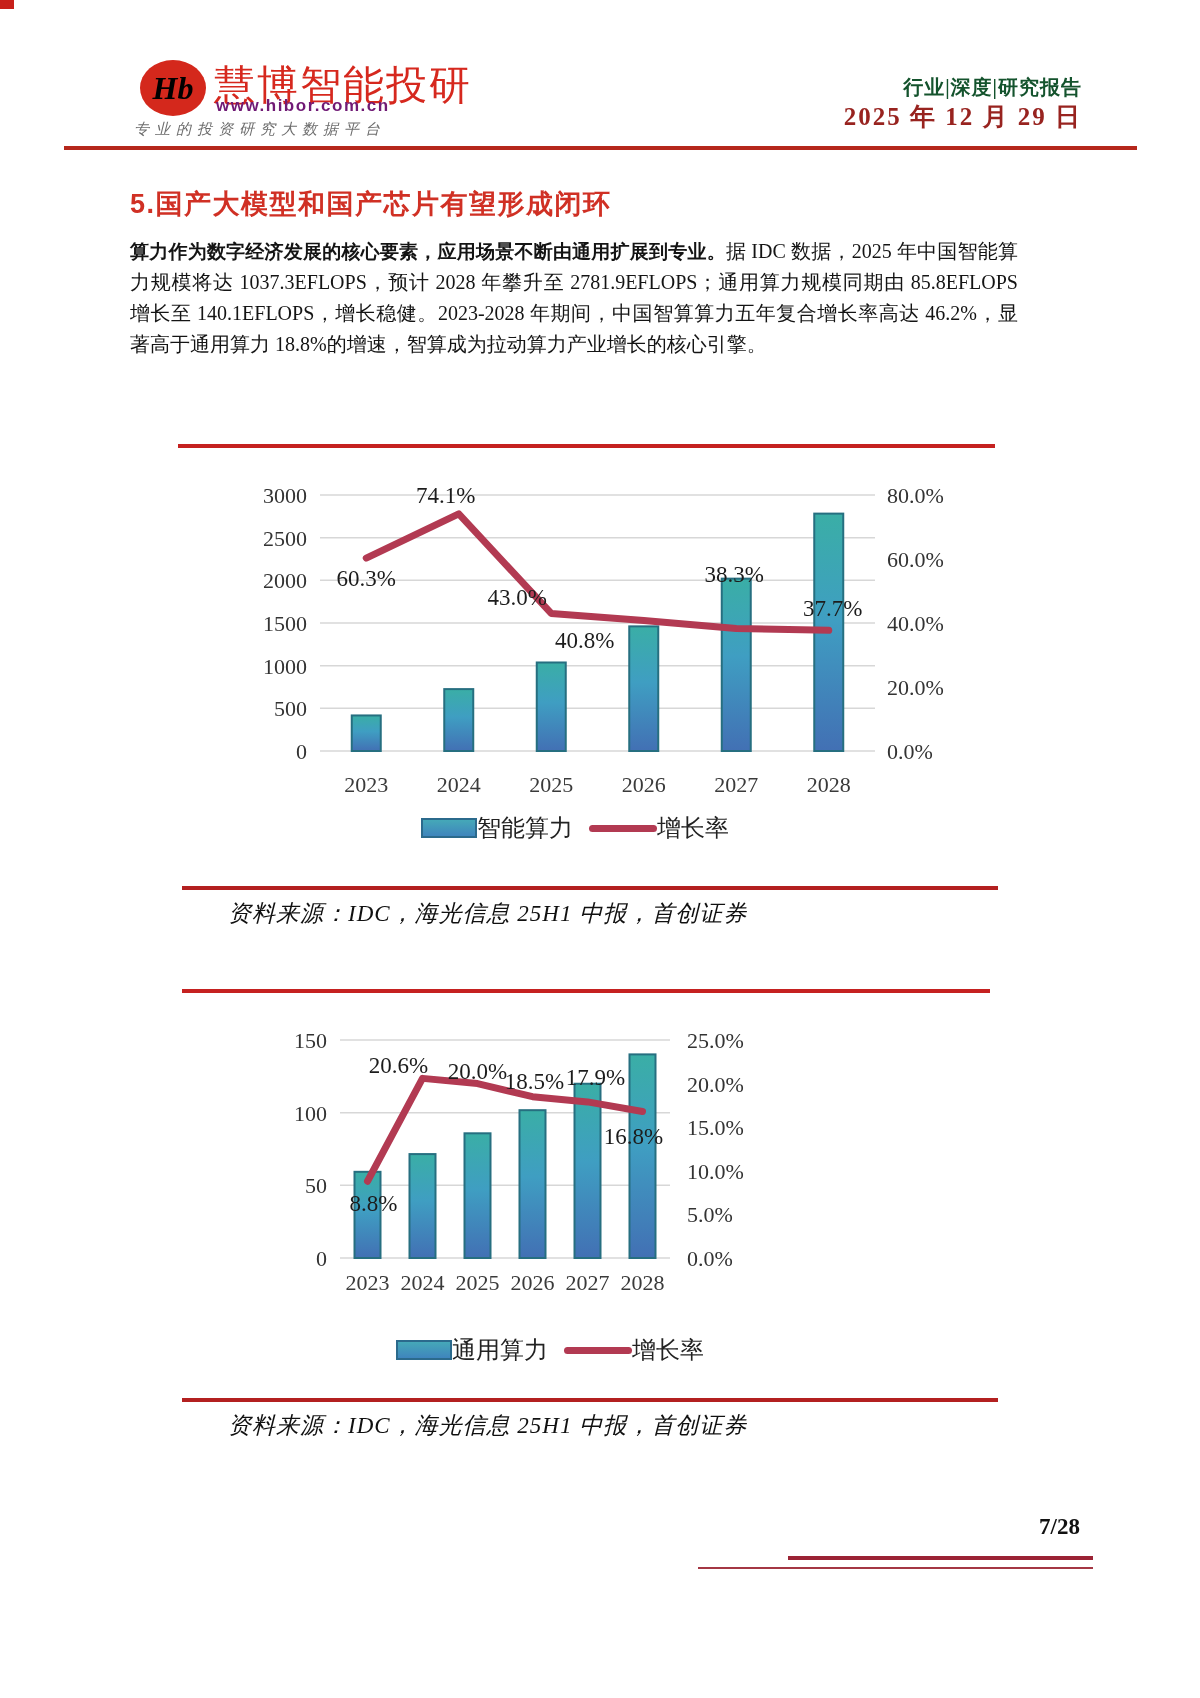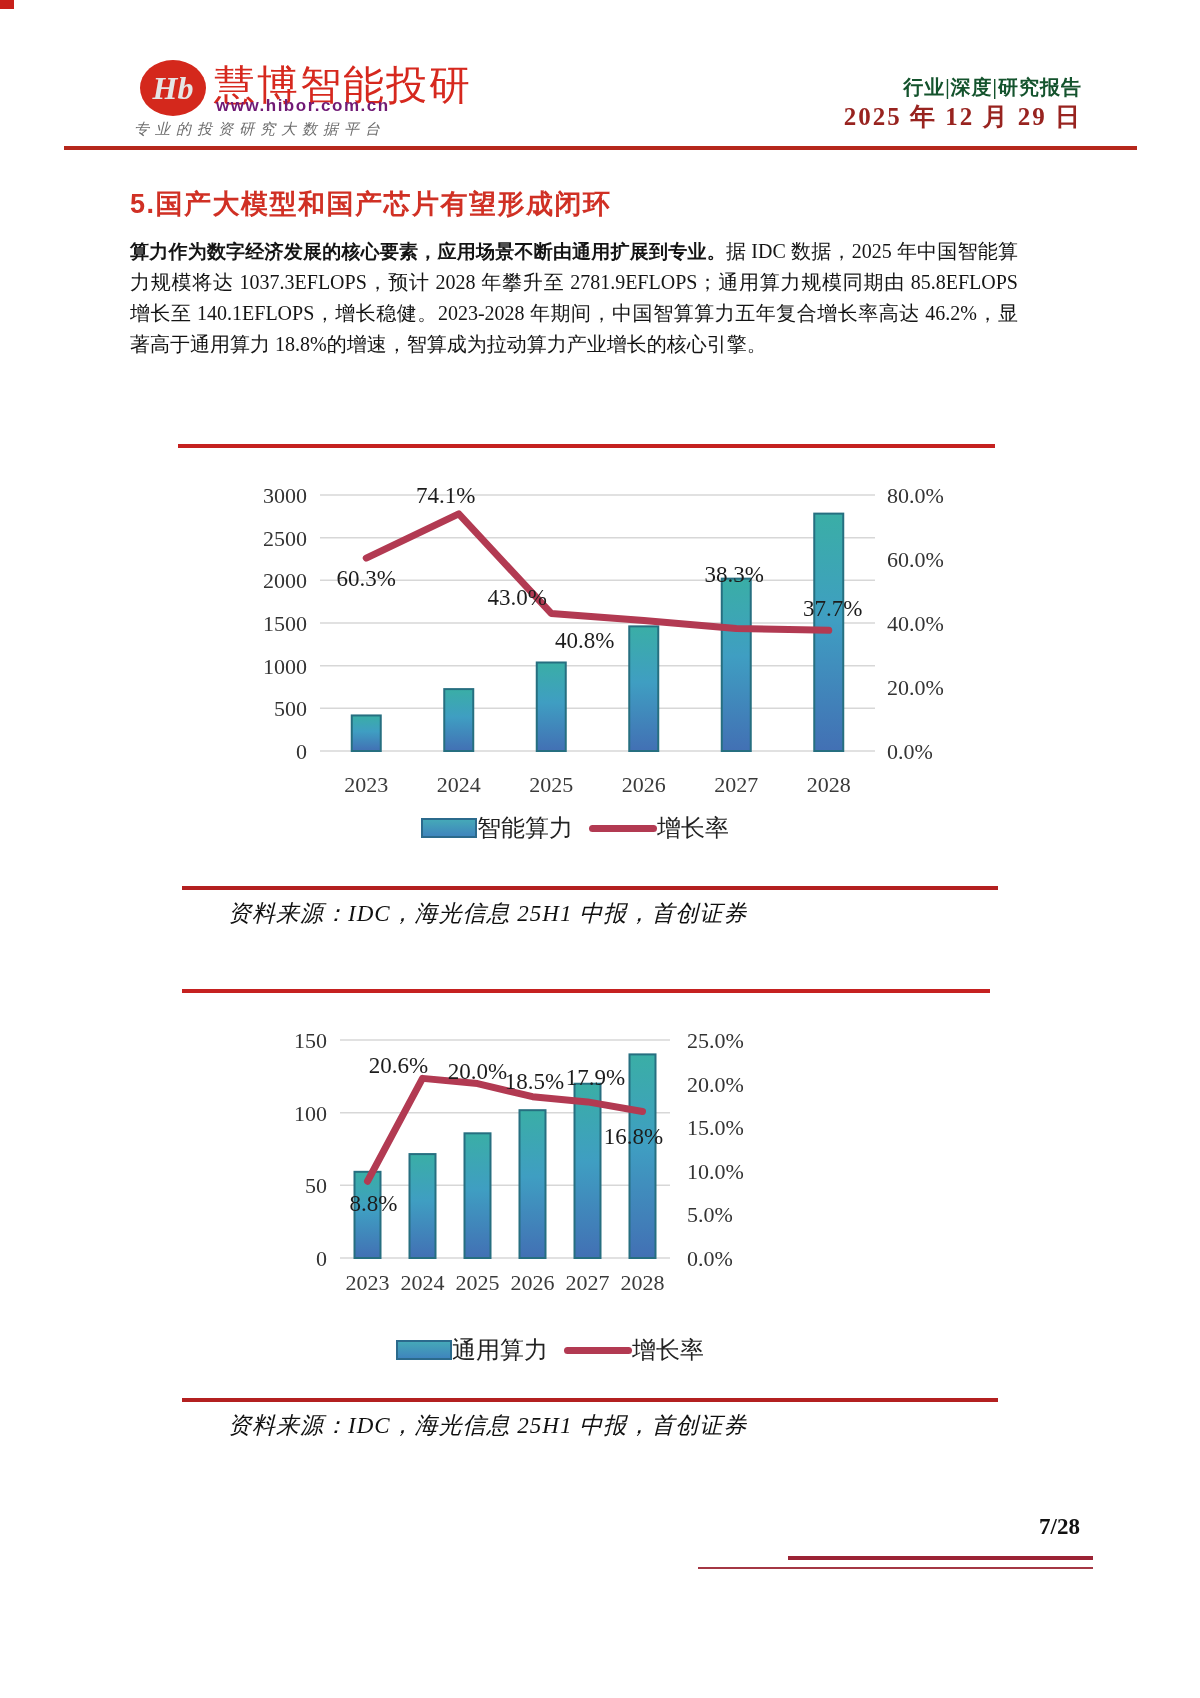--- a/index.html
+++ b/index.html
@@ -3,21 +3,21 @@
 <meta charset="utf-8">
 <style>
   html,body{margin:0;padding:0;background:#ffffff;}
   .page{position:relative;width:1200px;height:1698px;background:#ffffff;overflow:hidden;
         font-family:"Liberation Serif",serif;color:#111;}
   .corner-mark{position:absolute;left:0;top:0;width:14px;height:9px;background:#c8201a;}
 
   
   .logo-oval{position:absolute;left:140px;top:60px;width:66px;height:56px;background:#d4281c;
              border-radius:50%;display:flex;align-items:center;justify-content:center;}
-  .logo-oval span{color:#e5e5e5;font-family:"Liberation Serif",serif;font-style:italic;font-weight:bold;font-size:32px;text-align:right;}
+  .logo-oval span{color:#000000;font-family:"Liberation Serif",serif;font-style:italic;font-weight:bold;font-size:32px;text-align:right;}
   .brand{position:absolute;left:214px;top:58px;color:#d6281e;font-weight:normal;font-size:41px;
          letter-spacing:2px;font-family:"Liberation Sans",sans-serif;}
   .brand-url{position:absolute;left:216px;top:96px;color:#701a75;font-weight:bold;font-size:17px;
              letter-spacing:1.5px;font-family:"Liberation Sans",sans-serif;}
   .tagline{position:absolute;left:134px;top:120px;color:#6d6d6d;font-size:15px;letter-spacing:6px;
            font-style:italic;}
   .doc-type{position:absolute;right:118px;top:74px;color:#14532d;font-weight:bold;font-size:20px;letter-spacing:1px;}
   .date{position:absolute;right:118px;top:100px;color:#98231f;font-weight:bold;font-size:25px;letter-spacing:2px;}
   .header-rule{position:absolute;left:64px;top:146px;width:1073px;height:4px;background:#b5271c;}
 

